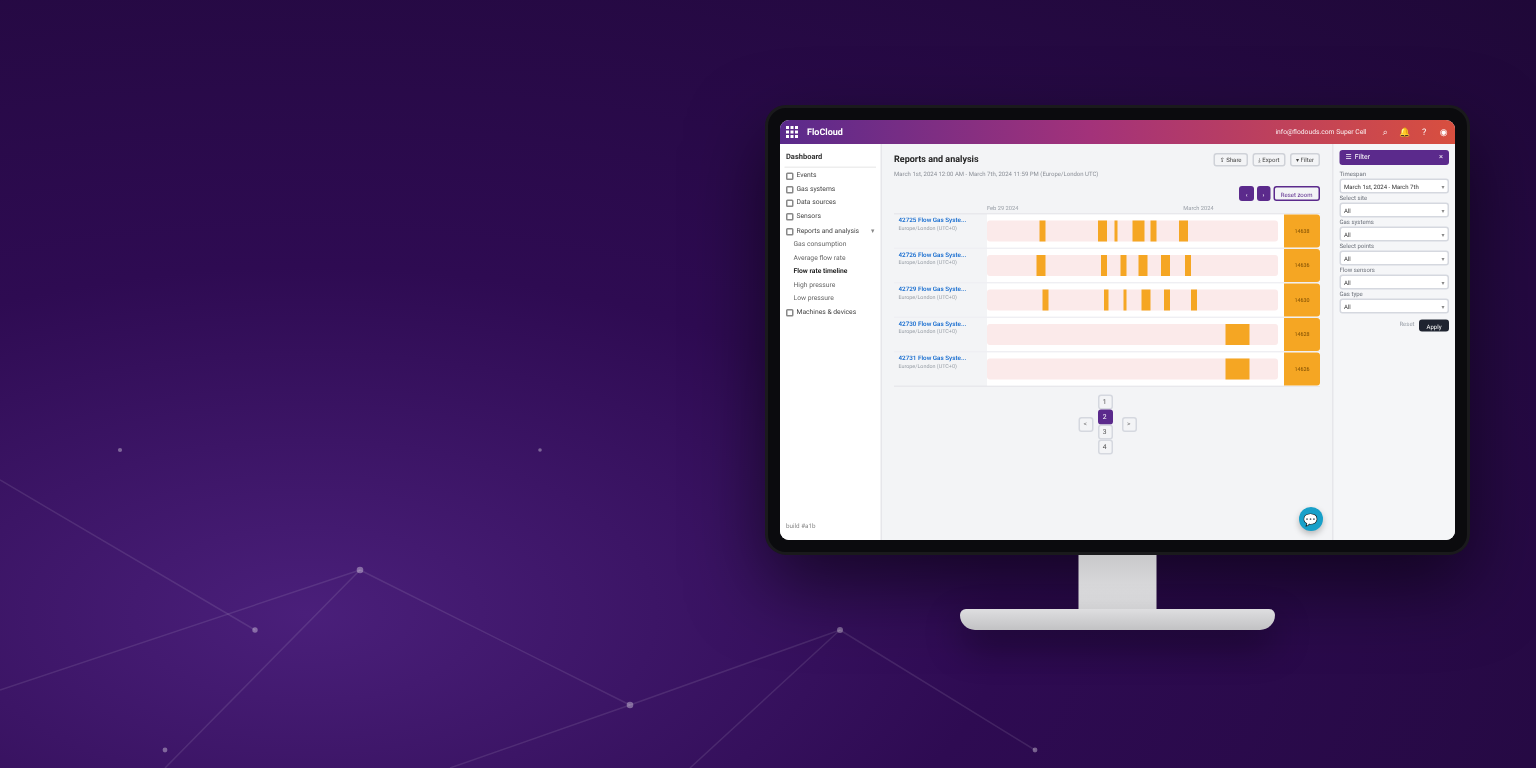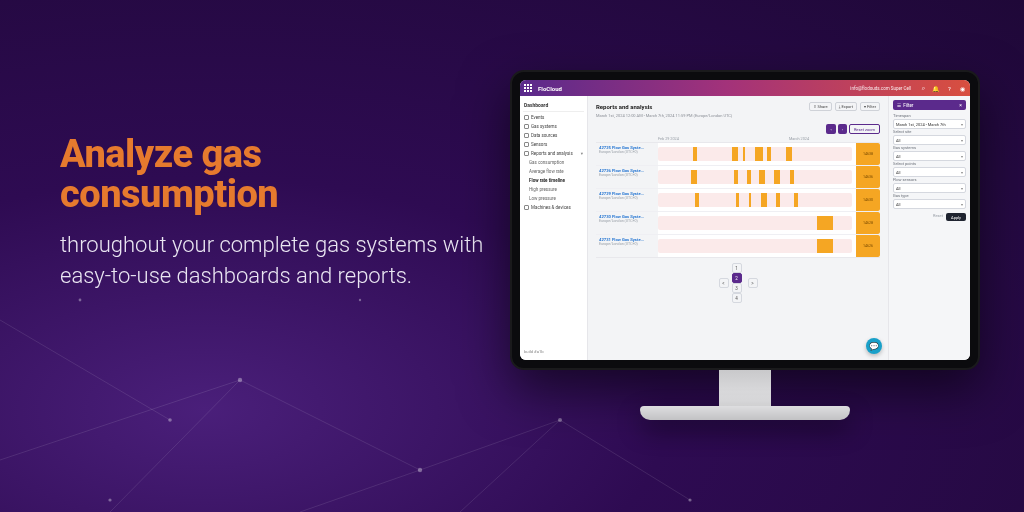--- a/index.html
+++ b/index.html
@@ -105,27 +105,20 @@
     <circle cx="240" cy="380" r="2.2"></circle>
       <circle cx="420" cy="470" r="2.2"></circle>
     <circle cx="170" cy="420" r="1.8"></circle>
       <circle cx="560" cy="420" r="2"></circle>
     <circle cx="80" cy="300" r="1.4"></circle>
       <circle cx="110" cy="500" r="1.6"></circle>
     <circle cx="690" cy="500" r="1.6"></circle>
       <circle cx="360" cy="300" r="1.2"></circle>
   </svg>
 
-  <div class="copy">
-    <h1>
-      <span>Analyze gas</span><br>
-      <span>consumption</span>
-    </h1>
-    <p>throughout your complete gas systems with easy-to-use dashboards and reports.</p>
-  </div>
 
   <div class="monitor">
     <div class="bezel">
       <div class="screen">
 
         <div class="topbar">
           <span class="apps-icon">
               <span></span>
               <span></span>
               <span></span>

